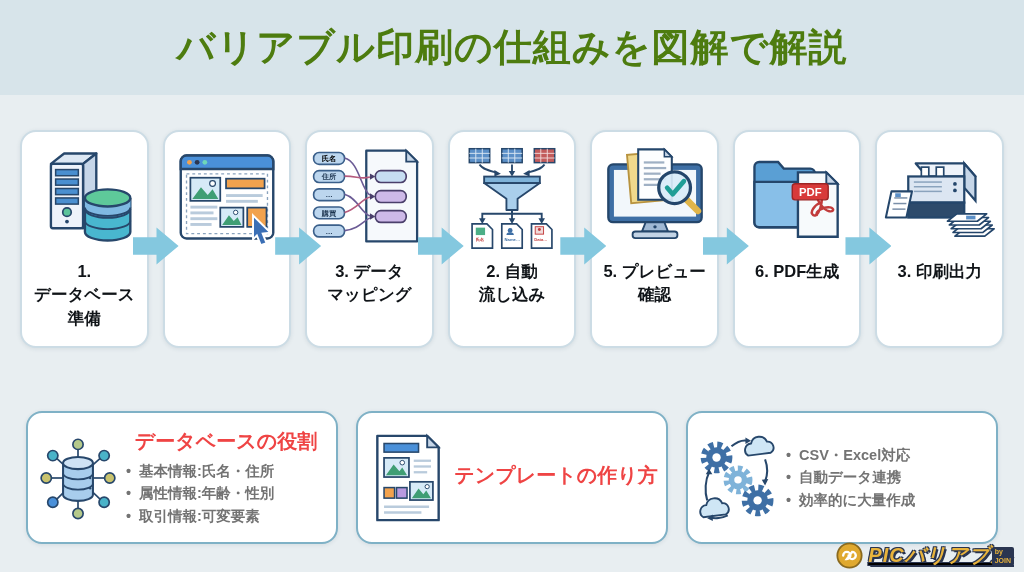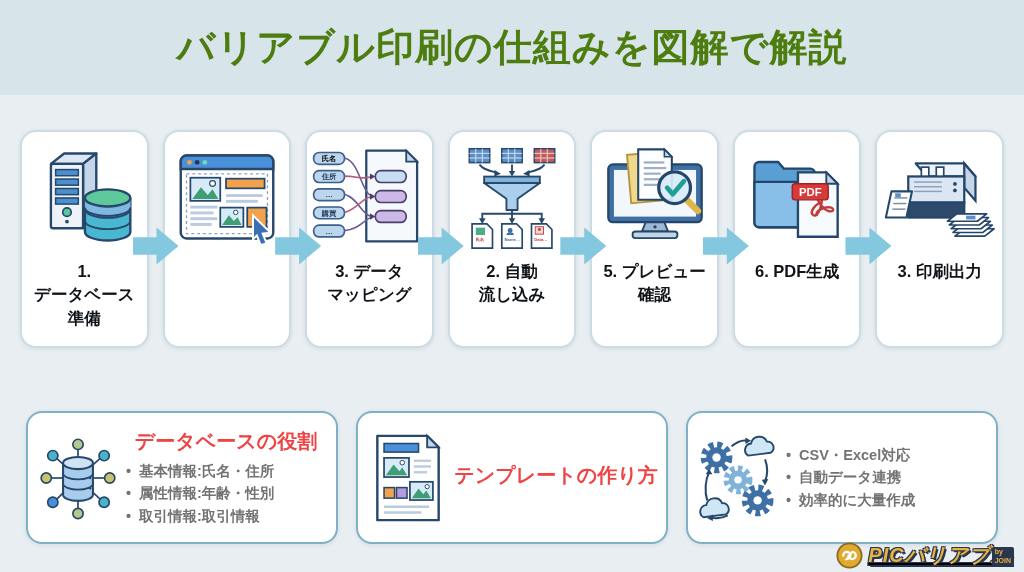--- a/index.html
+++ b/index.html
@@ -347,21 +347,21 @@
           <ellipse cx="45" cy="34" rx="16" ry="6.5" fill="#cfe3f5" stroke="#27476b" stroke-width="2.2"></ellipse>
           <circle cx="58" cy="50" r="1.3" fill="#27476b"></circle>
           <circle cx="58" cy="61" r="1.3" fill="#27476b"></circle>
         </svg>
       </div>
       <div class="info-body">
         <div class="info-title">データベースの役割</div>
         <ul class="info-list">
           <li>基本情報:氏名・住所</li>
           <li>属性情報:年齢・性別</li>
-          <li>取引情報:取引情報</li>
+          <li>取引情報:可変要素</li>
         </ul>
       </div>
     </div>
 
     <div class="info-card">
       <div class="info-icon">
         <svg width="78" height="92" viewBox="0 0 80 96">
           <path d="M8,4 h52 l12,12 v76 h-64 z" fill="#ffffff" stroke="#27476b" stroke-width="2.5" stroke-linejoin="round"></path>
           <path d="M60,4 l12,12 h-12 z" fill="#c6d6e8" stroke="#27476b" stroke-width="2"></path>
           <rect x="15" y="12" width="36" height="9" fill="#4a90d9" stroke="#27476b" stroke-width="1.6"></rect>

